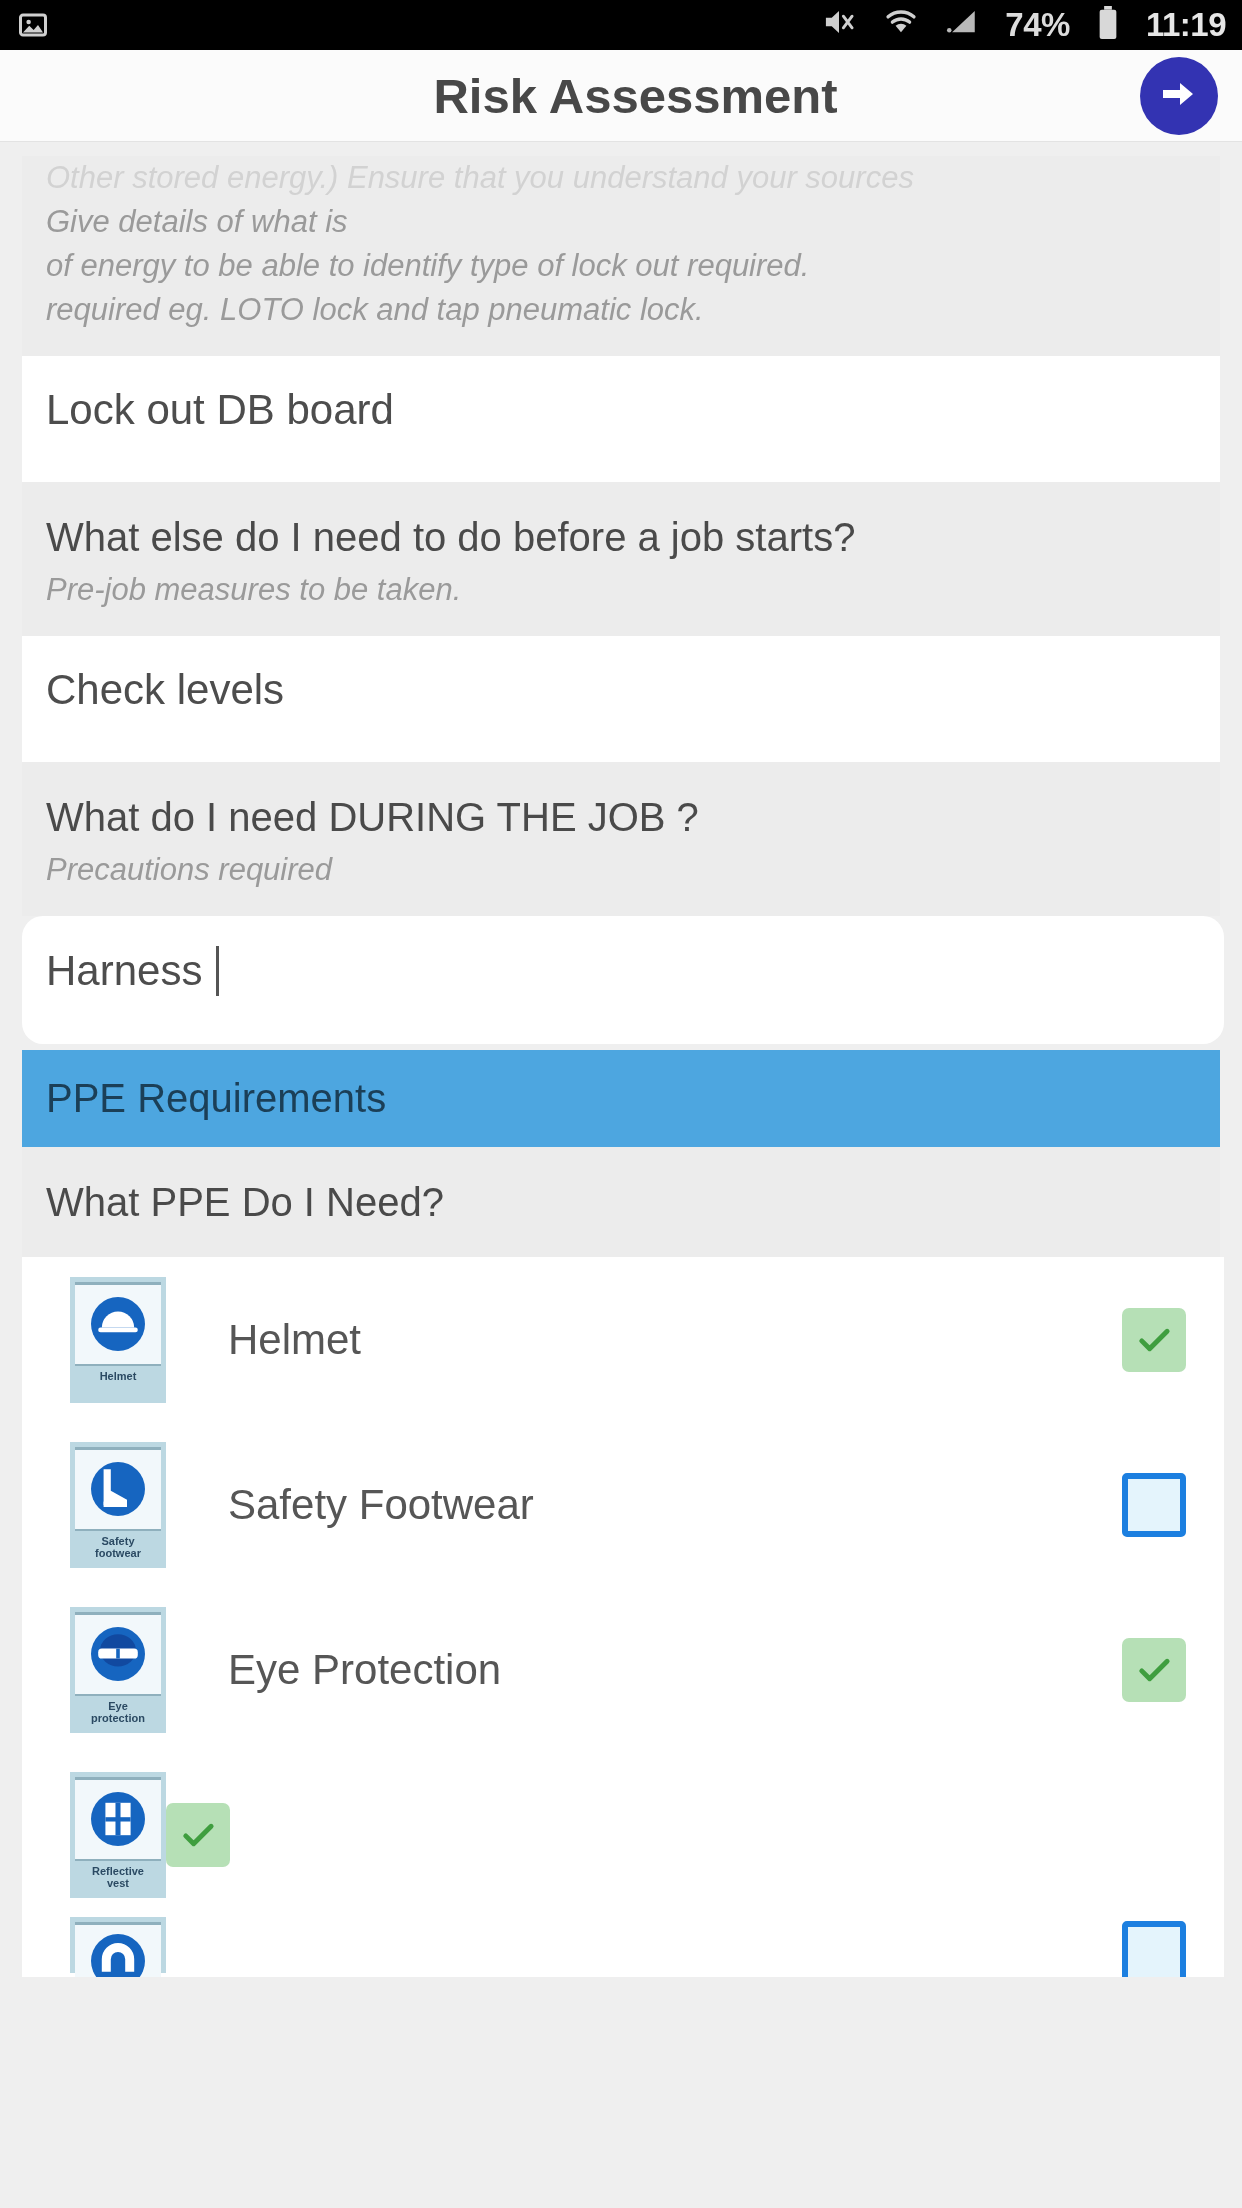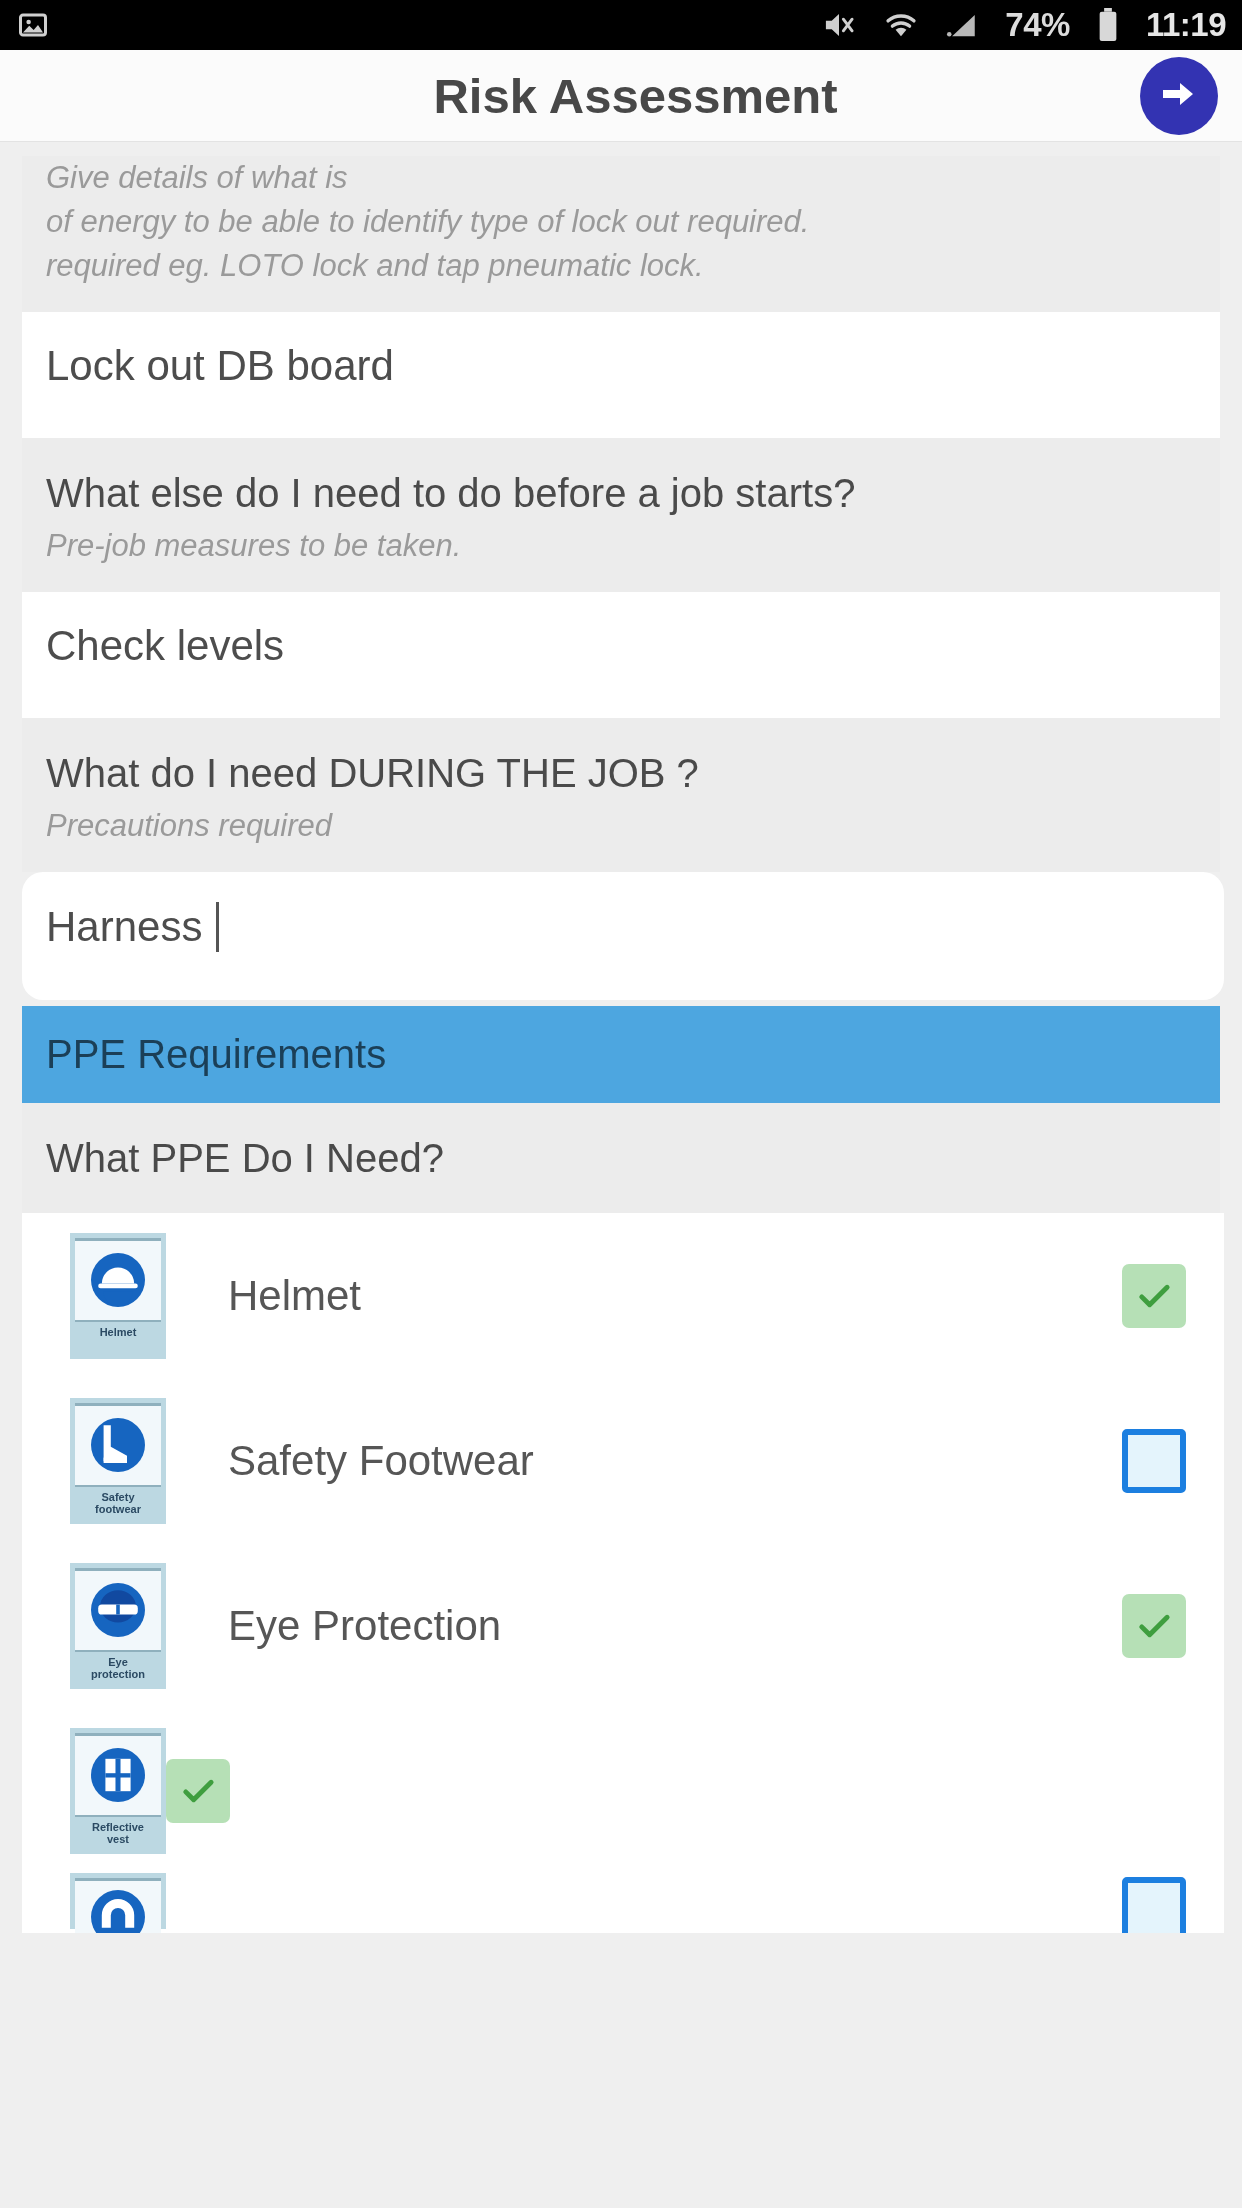--- a/index.html
+++ b/index.html
@@ -10,21 +10,21 @@
     overflow:hidden;
   }
 
   
   .statusbar {
     height:50px; background:#000; color:#e8e8e8;
     display:flex; align-items:center; justify-content:space-between;
     padding:0 16px 0 18px;
   }
   .sb-left { display:flex; align-items:center; gap:10px; }
-  .sb-right { display:flex; align-items:center; gap:26px; }
+  .sb-right { display:flex; align-items:flex-start; gap:26px; }
   .sb-text { font-size:33px; font-weight:bold; letter-spacing:-0.5px; color:#dcdcdc; }
   .sb-clock { font-size:33px; font-weight:bold; letter-spacing:-0.5px; color:#e6e6e6; }
   .ic { display:block; }
 
   
   .appbar {
     height:92px; background:#fbfbfb;
     display:flex; align-items:center; justify-content:center;
     position:relative;
     border-bottom:1px solid #e3e3e3;
@@ -172,20 +172,21 @@
         <path d="M4 12h12M12.5 6.5L19 12l-6.5 5.5V14H4v-4h8.5z" fill="#ffffff"></path>
       </svg>
     </span>
   </div>
 </div>
 
 <div class="content">
 
   <div class="q-block clipped">
     <div class="q-hint">
+      <div class="clip-line">Other stored energy.) Ensure that you understand your sources</div>
       <div>Give details of what is</div>
       <div>of energy to be able to identify type of lock out required.</div>
       <div>required eg. LOTO lock and tap pneumatic lock.</div>
     </div>
   </div>
   <div class="answer-row">
     <div class="answer-text">Lock out DB board</div>
   </div>
 
   <div class="q-block">

